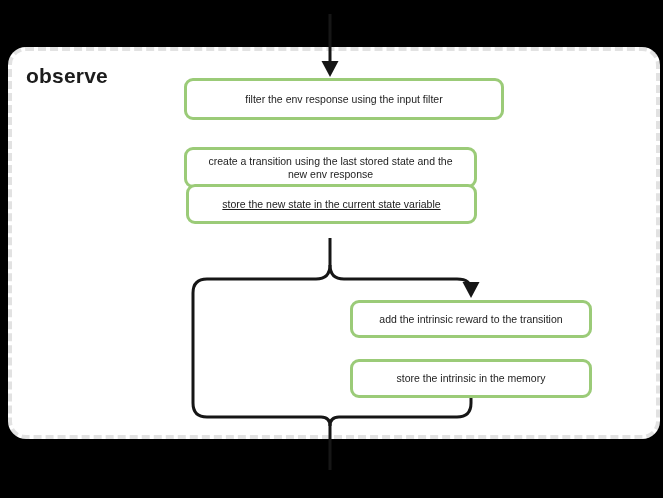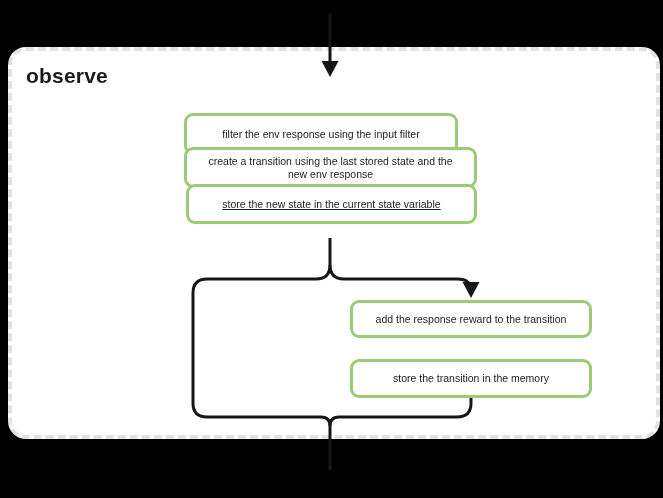--- a/index.html
+++ b/index.html
@@ -64,21 +64,21 @@
     display: flex;
     align-items: center;
     justify-content: center;
     text-align: center;
     font-size: 10.5px;
     line-height: 13px;
     color: var(--text, #1c1c1c);
     white-space: pre-line;
     padding: 2px 6px;
   }
-  .node-filter      { left: 184px; top:  78px; width: 274px; height: 42px; margin-top: 35px; }
+  .node-filter      { left: 184px; top:  78px; width: 320px; height: 42px; }
   .node-create      { left: 184px; top: 138px; width: 293px; height: 41px; margin-top: 9px; }
   .node-store-state { left: 186px; top: 184px; width: 291px; height: 40px; text-decoration: underline; }
   .node-add-reward  { left: 350px; top: 300px; width: 242px; height: 38px; }
   .node-store-trans { left: 350px; top: 359px; width: 242px; height: 39px; }
   .condition-label {
     position: absolute;
     left: 348px;
     top: 256px;
     font-size: 11px;
     font-weight: bold;
@@ -109,17 +109,17 @@
   </svg>
 
   <div class="node node-filter">filter the env response using the input filter</div>
 
   <div class="node node-create">create a transition using the last stored state and the
 new env response</div>
 
   <div class="node node-store-state">store the new state in the current state variable</div>
 
 
-  <div class="node node-add-reward">add the response reward to the transition</div>
+  <div class="node node-add-reward">add the intrinsic reward to the transition</div>
 
-  <div class="node node-store-trans">store the transition in the memory</div>
+  <div class="node node-store-trans">store the intrinsic in the memory</div>
 
 </div>
 
 </body></html>

